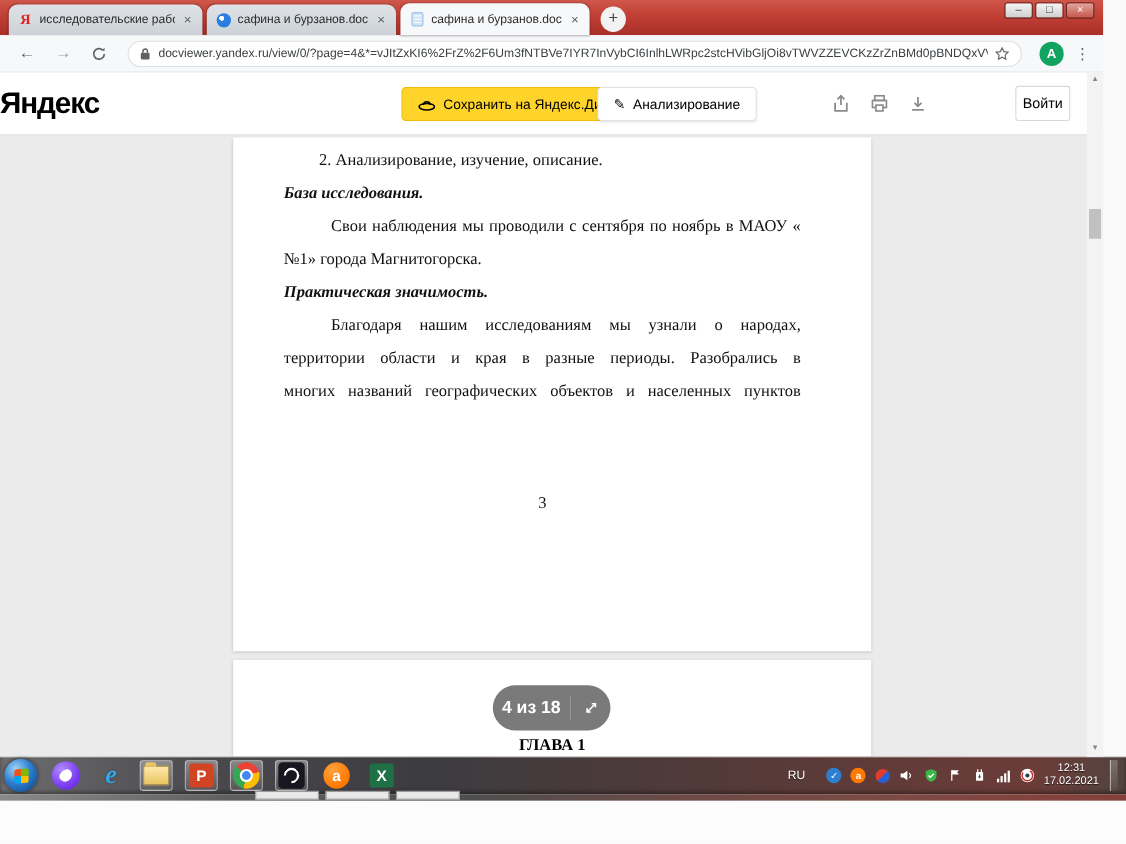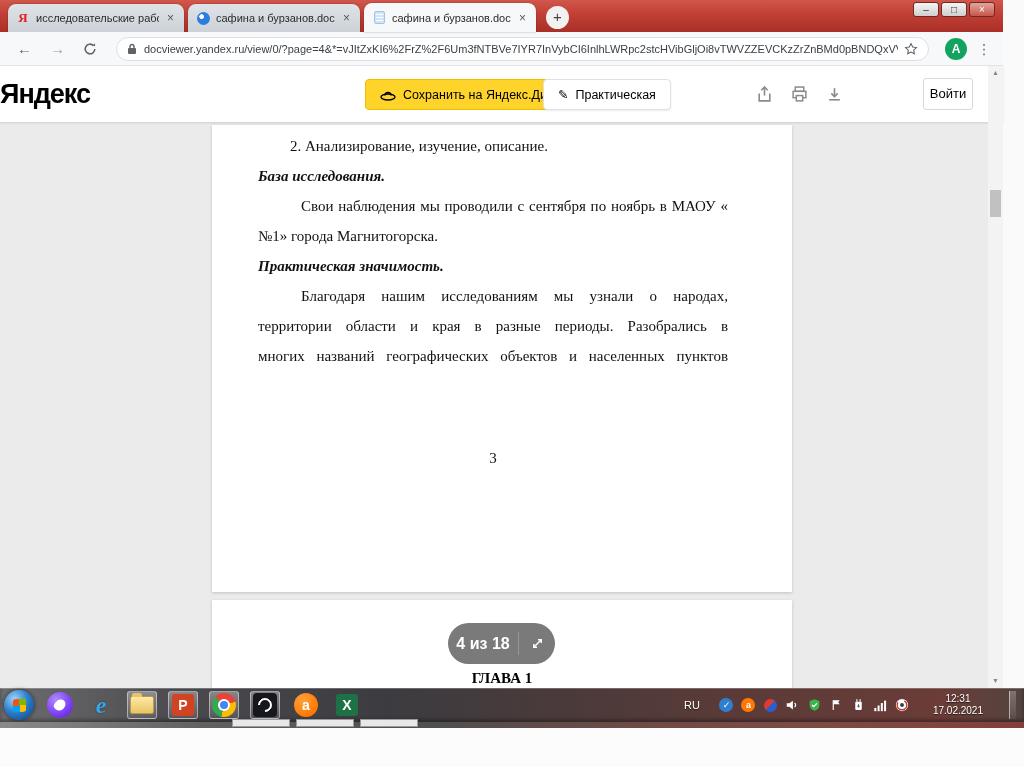--- a/index.html
+++ b/index.html
@@ -120,21 +120,21 @@
   .speedo i { width:14px; height:14px; border:2px solid #fff; border-radius:50%; border-bottom-color:transparent; transform:rotate(45deg); }
   .avast { width:24px; height:24px; border-radius:50%; background:radial-gradient(circle at 35% 30%,#ffa23d,#ff7800 70%); color:#fff; font-weight:bold; font-size:14px; text-align:center; line-height:24px; }
   .excel { width:22px; height:22px; background:#1e7145; border-radius:3px; color:#fff; font-weight:bold; font-size:14px; text-align:center; line-height:22px; }
 
   .tray { margin-left:auto; display:flex; align-items:center; gap:7px; padding-right:4px; }
   .tray-lang { color:#fff; font-size:11px; text-shadow:0 1px 1px rgba(0,0,0,.6); margin-right:12px;padding-left:27px; }
   .tray-ic { width:15px; height:15px; display:flex; align-items:center; justify-content:center; }
   .t-check { width:14px; height:14px; border-radius:50%; background:#2f7fd0; color:#fff; font-size:9px; line-height:14px; text-align:center; }
   .t-avast { width:14px; height:14px; border-radius:50%; background:#ff7800; color:#fff; font-size:9px; font-weight:bold; line-height:14px; text-align:center; }
   .t-disk { width:13px; height:13px; border-radius:50%; background:linear-gradient(135deg,#e03b2f 0 50%,#2b5fd0 50% 100%); }
-  .clock { color:#fff; font-size:10px; text-align:center; line-height:12px; text-shadow:0 1px 1px rgba(0,0,0,.7); margin:0 16px; }
+  .clock { color:#fff; font-size:10px; text-align:center; line-height:12px; text-shadow:0 1px 1px rgba(0,0,0,.7); margin:0 0; }
   .show-desktop { width:7px; height:28px; border-left:1px solid rgba(255,255,255,.5);
     background:linear-gradient(180deg,rgba(255,255,255,.25),rgba(255,255,255,.05)); margin-left:3px; }
 
   
   .understrip { position:absolute; left:0; top:722px; width:1024px; height:6px;
     background:linear-gradient(90deg,#8a8a8a 0%,#606060 20%,#4e4e4e 42%,#6e4a46 62%,#7d4a44 80%,#843f3b 100%); }
   .ghost-btn { position:absolute; top:719px; width:58px; height:8px; background:#e8e8e8; border:1px solid #9a9a9a; }
   .bottom-band { position:absolute; left:0; top:728px; width:1024px; height:39px; background:#fcfcfc; }
 
   svg { display:block; }
@@ -211,21 +211,21 @@
         <span>
           <svg width="16" height="12" viewBox="0 0 16 12">
               <ellipse cx="8" cy="8" rx="7" ry="3" fill="none" stroke="#000" stroke-width="1.4"></ellipse>
               <path d="M5 6.5a3 3 0 0 1 6 0" fill="none" stroke="#000" stroke-width="1.4"></path>
             </svg>
         </span>
         <span>Сохранить на Яндекс.Диск</span>
       </div>
       <div class="btn-edit">
         <span>✎</span>
-        <span>Практическая</span>
+        <span>Анализирование</span>
       </div>
       <div class="hdr-icons">
         <span>
           <svg width="17" height="17" viewBox="0 0 16 16">
               <path d="M8 1v8" stroke="#8a8a8a" stroke-width="1.5" fill="none"></path>
               <path d="M5 4l3-3 3 3" stroke="#8a8a8a" stroke-width="1.5" fill="none"></path>
               <path d="M3 7v7h10V7" stroke="#8a8a8a" stroke-width="1.5" fill="none"></path>
             </svg>
         </span>
         <span>

